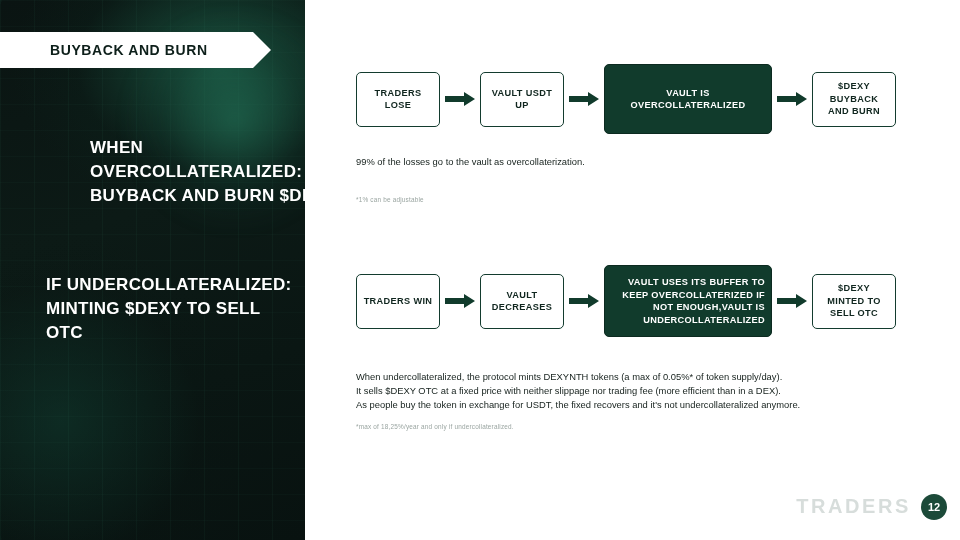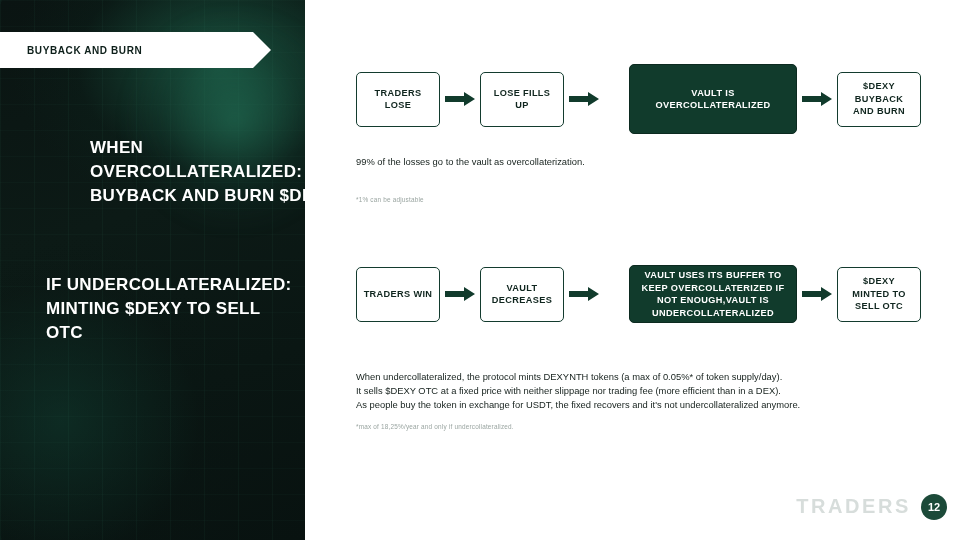--- a/index.html
+++ b/index.html
@@ -39,21 +39,21 @@
     background: radial-gradient(circle at 50% 50%, rgba(36,120,92,0.55) 0%, rgba(20,70,56,0.18) 45%, rgba(0,0,0,0) 72%);
     filter: blur(6px);
   }
 
   
   .ribbon {
     position: absolute; left: 0; top: 32px; height: 36px; width: 253px;
     background: #ffffff; display: flex; align-items: center;
   }
   .ribbon-text {
-    padding-left: 27px; font-size: 10px; font-weight: bold; letter-spacing: .6px;
+    padding-left: 50px; font-size: 14px; font-weight: bold; letter-spacing: .6px;
     color: #0d1f1a; white-space: nowrap;
   }
   .ribbon-arrow {
     position: absolute; left: 253px; top: 32px;
     width: 0; height: 0;
     border-top: 18px solid transparent;
     border-bottom: 18px solid transparent;
     border-left: 18px solid #ffffff;
   }
 
@@ -75,24 +75,24 @@
   .node {
     border: 1.6px solid #133b2e;
     border-radius: 5px;
     background: #ffffff;
     color: #10261f;
     display: flex; align-items: center; justify-content: center;
     text-align: center;
     font-size: 9.2px; font-weight: bold; line-height: 12.5px; letter-spacing: .35px;
     padding: 4px 6px;
   }
-  .node.dark { background: #113b2c; color: #ffffff; border-color: #0c2a20; margin-left: 25px; }
+  .node.dark { background: #113b2c; color: #ffffff; border-color: #0c2a20; }
   .n-sm { width: 84px; height: 55px; }
   .n-lg { width: 168px; height: 70px; }
-  .n-tall { width: 168px; height: 58px; }
+  .n-tall { width: 168px; height: 72px; text-align: right; }
 
   .arrow { width: 40px; display: flex; align-items: center; justify-content: center; }
   .arrow svg { display: block; }
 
   .para {
     position: absolute; left: 48px; font-size: 9.4px; line-height: 14px; color: #16211d;
   }
   .para-1 { top: 155px; width: 570px; }
   .para-2 { top: 370px; width: 580px; }
   .note {
@@ -134,21 +134,21 @@
 
   <div class="content">
 
     <div class="flow flow-1">
       <div class="node n-sm">TRADERS LOSE</div>
       <div class="arrow">
         <svg width="30" height="14" viewBox="0 0 30 14">
             <path d="M0 4h19V0l11 7-11 7v-4H0z" fill="#113b2c"></path>
           </svg>
       </div>
-      <div class="node n-sm">LOSE FILLS UP</div>
+      <div class="node n-sm">VAULT USDT UP</div>
       <div class="arrow">
         <svg width="30" height="14" viewBox="0 0 30 14">
             <path d="M0 4h19V0l11 7-11 7v-4H0z" fill="#113b2c"></path>
           </svg>
       </div>
       <div class="node dark n-lg">VAULT IS OVERCOLLATERALIZED</div>
       <div class="arrow">
         <svg width="30" height="14" viewBox="0 0 30 14">
             <path d="M0 4h19V0l11 7-11 7v-4H0z" fill="#113b2c"></path>
           </svg>

